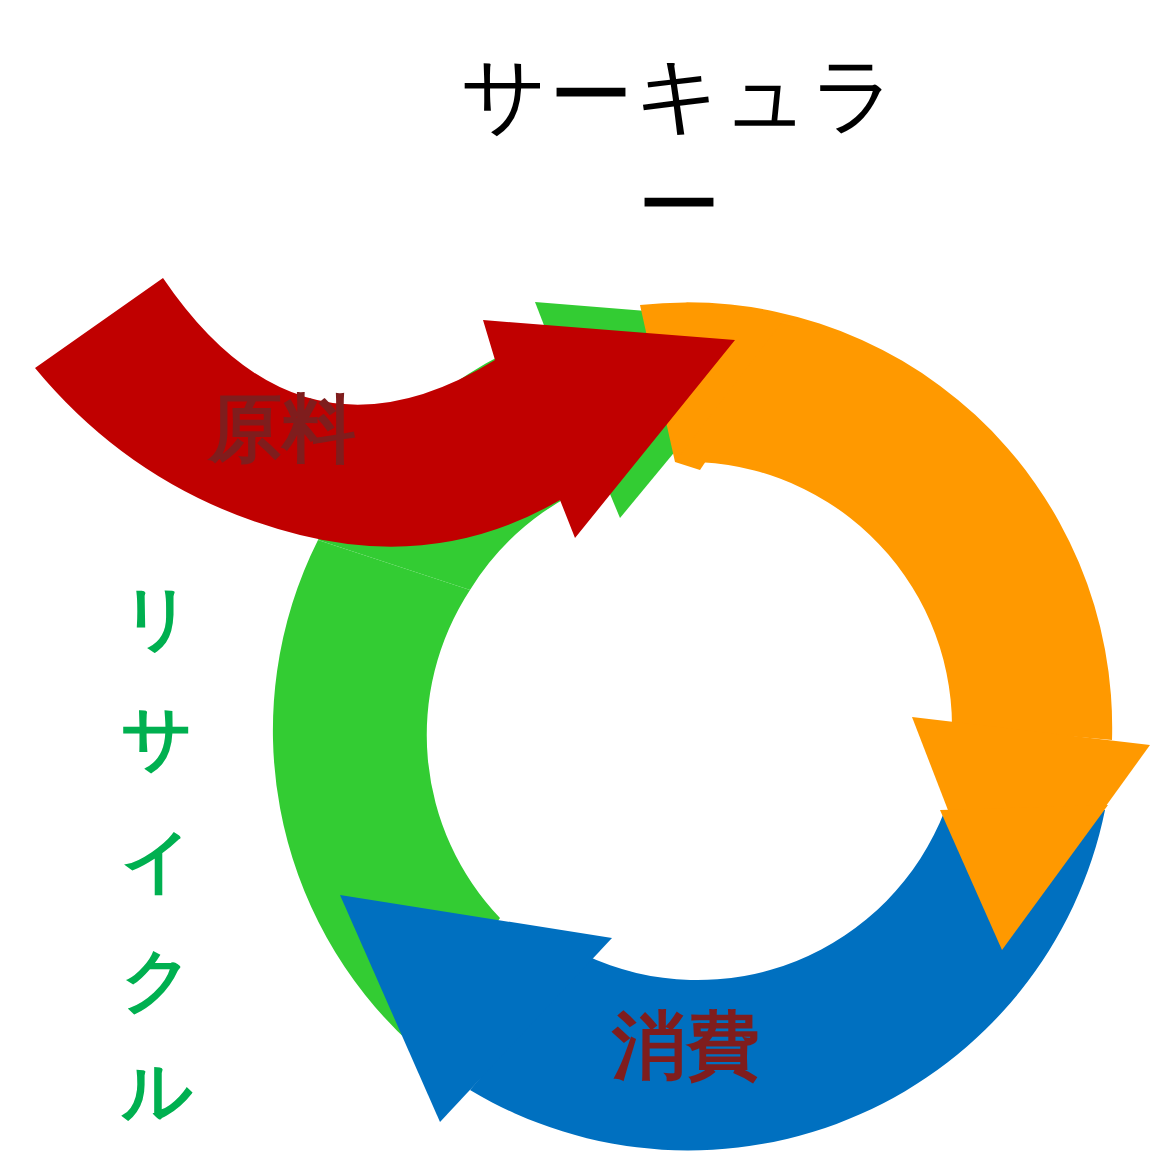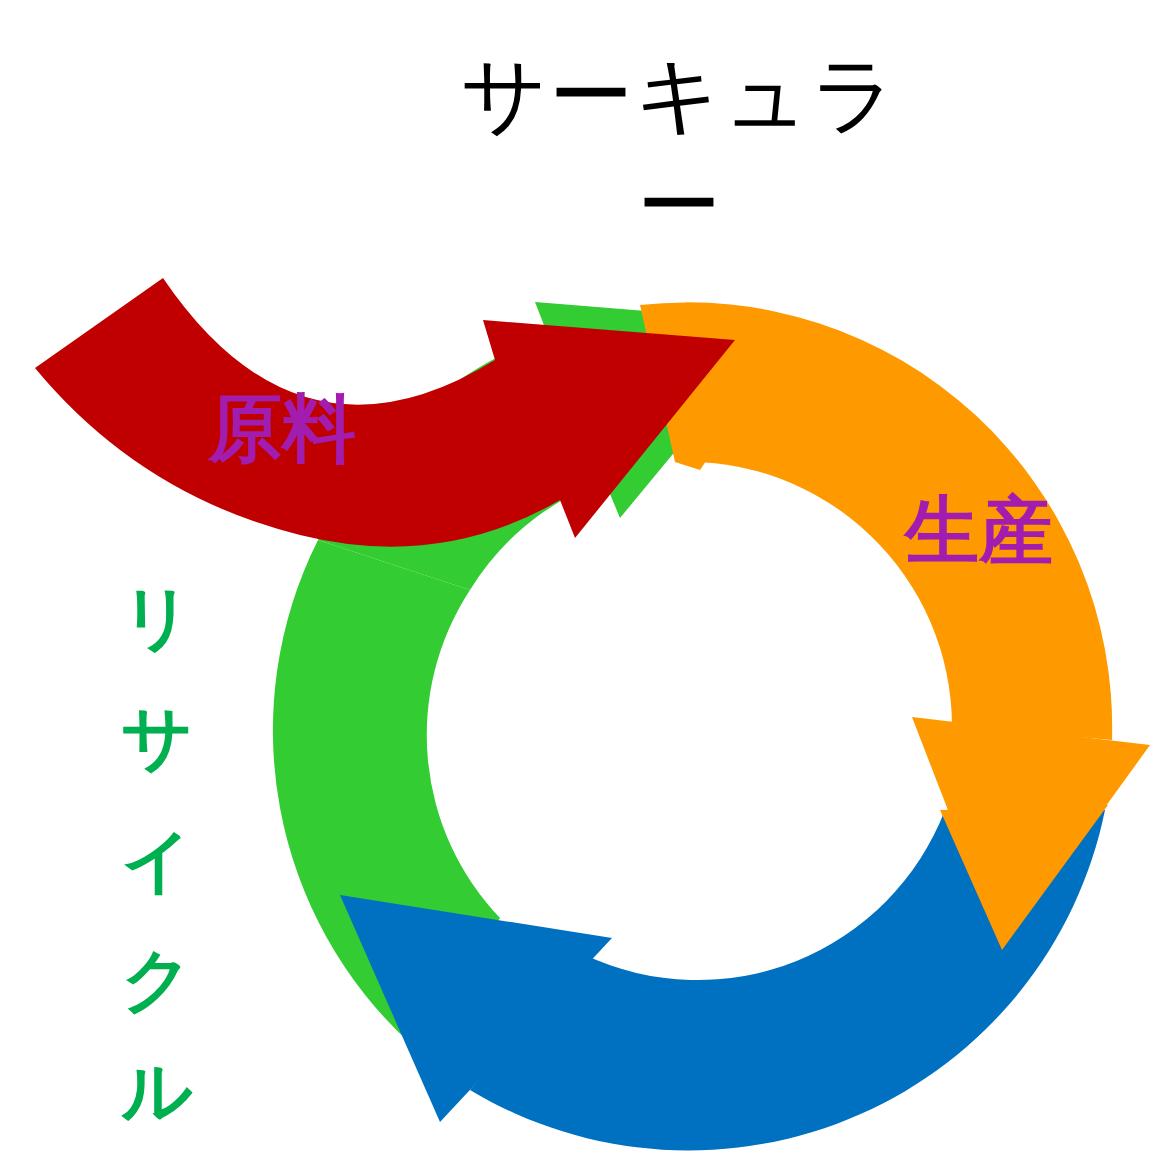--- a/index.html
+++ b/index.html
@@ -7,21 +7,21 @@
     #stage { position: absolute; left: 0; top: 0; width: 1100px; height: 1172px; }
     .title {
       position: absolute; left: 440px; top: 40px; width: 480px;
       text-align: center; color: #000000;
       font-family: "DejaVu Sans", "Liberation Sans", sans-serif;
       font-size: 84px; line-height: 110px; letter-spacing: 2px;
     }
     .label {
       position: absolute;
       font-family: "DejaVu Sans", "Liberation Sans", sans-serif;
-      font-weight: bold; color: #a21caf; font-size: 74px; line-height: 80px;
+      font-weight: bold; color: #7f1d1d; font-size: 74px; line-height: 80px;
       white-space: nowrap;
     }
     .vlabel {
       position: absolute; left: 130px; top: 540px; width: 90px;
       font-family: "DejaVu Sans", "Liberation Sans", sans-serif;
       font-weight: bold; font-size: 70px; line-height: 124px;
       text-align: center; writing-mode: vertical-rl; letter-spacing: 40px;
     }
   </style>
 </head>
@@ -65,16 +65,16 @@
          Q 440 570 300 535
          Q 140 495 35 368
          Z" fill="#c00000"></path>
   </svg>
 
   <div class="title">
     <div>サーキュラー</div>
   </div>
 
   <div class="label" style="left:208px; top:388px;">原料</div>
-  <div class="label" style="left:905px; top:490px;">生産</div>
+  <div class="label" style="left:612px; top:1005px;">消費</div>
 
   <div class="vlabel" style="color:#00b050;">リサイクル</div>
 </div>
 
 </body></html>

